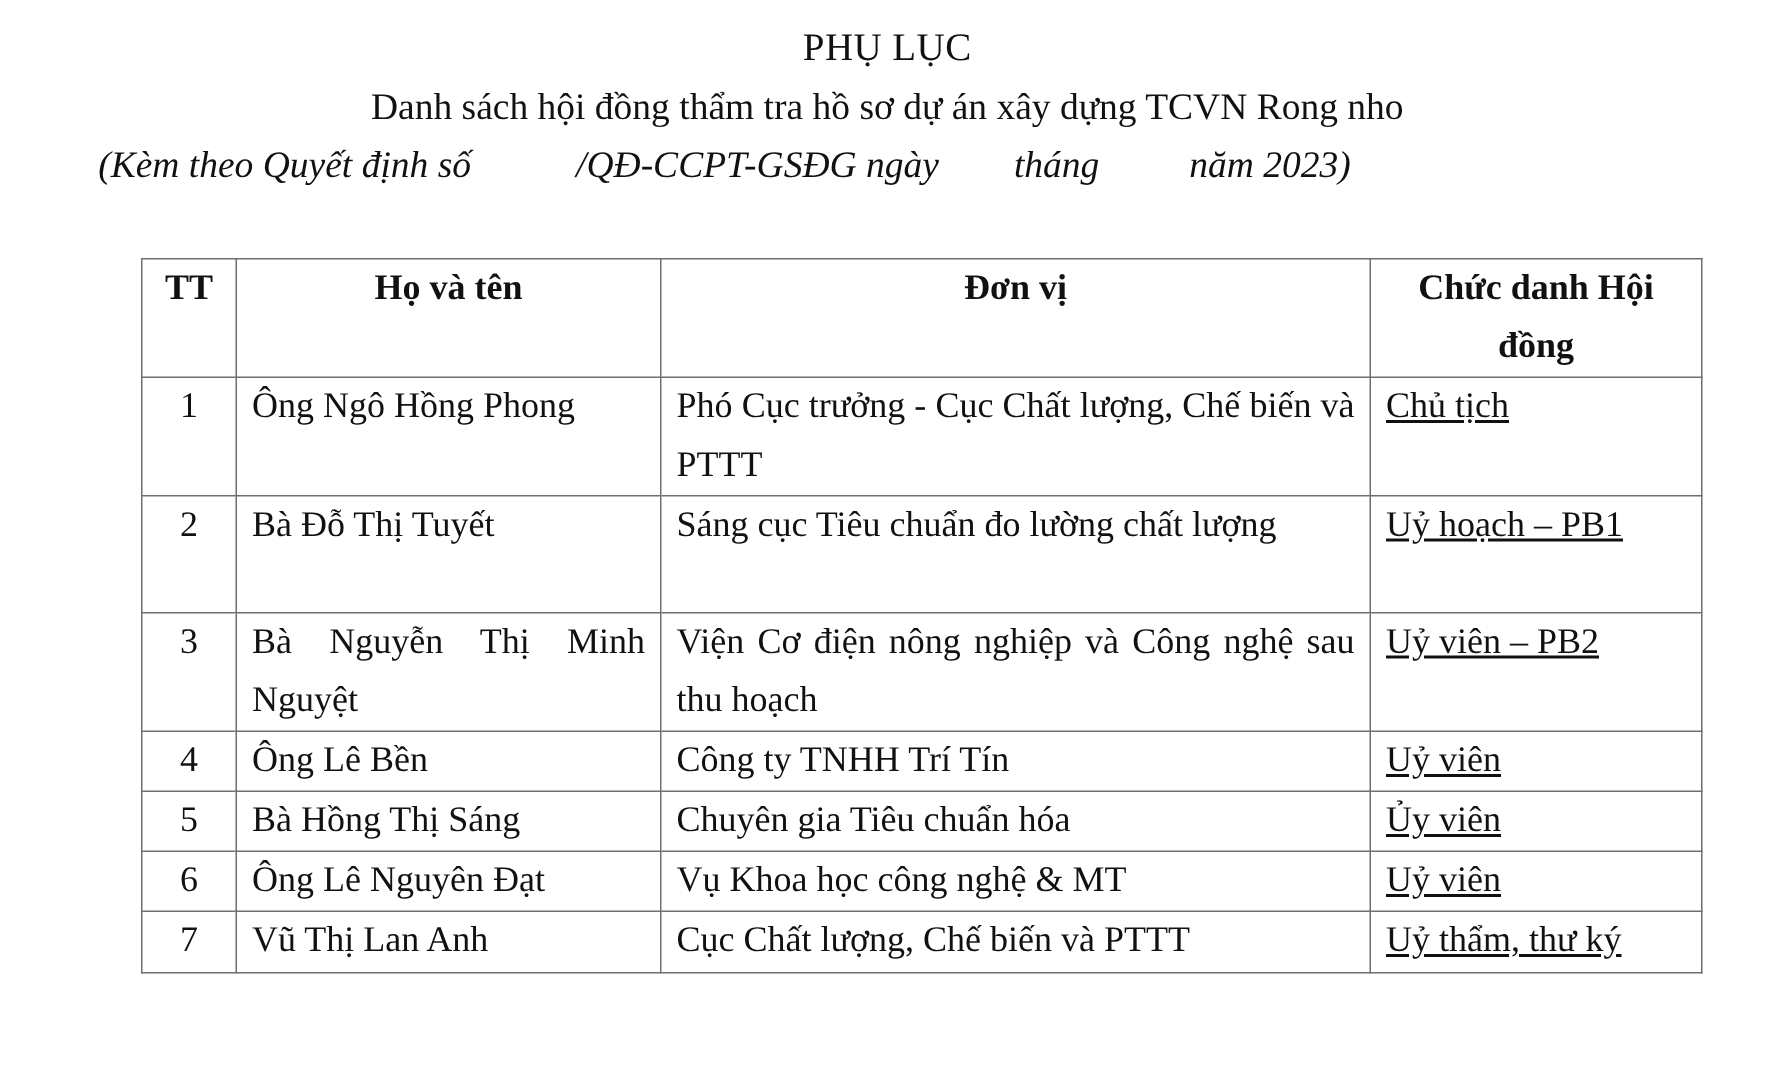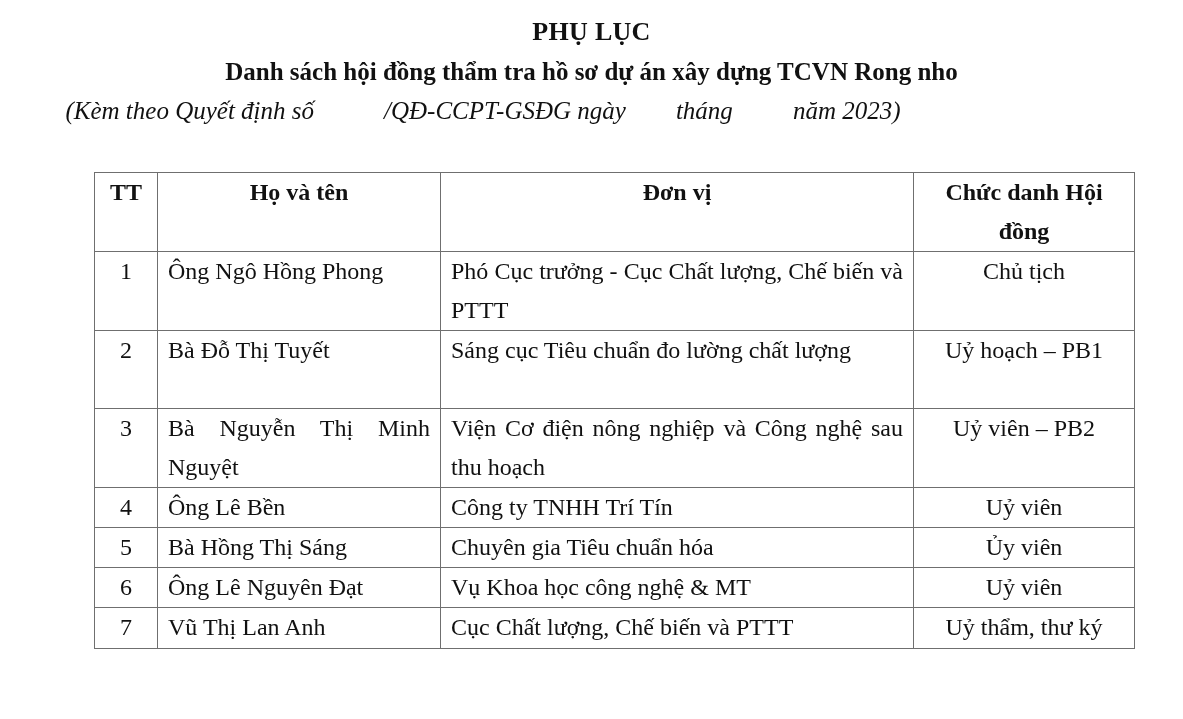--- a/index.html
+++ b/index.html
@@ -18,27 +18,27 @@
     .title {
       position: absolute;
       left: 0;
       width: 1183px;
       text-align: center;
       white-space: nowrap;
     }
     .t1 {
       top: 17px;
       font-size: 26px;
-      font-weight: bold;
+      font-weight: normal;
       letter-spacing: 0.3px;
     }
     .t2 {
       top: 58px;
       font-size: 25px;
-      font-weight: bold;
+      font-weight: normal;
     }
     .t3 {
       top: 97px;
       font-size: 25px;
       font-style: italic;
       left: 0;
       width: 966px;
     }
     .t3 span { display: inline-block; }
     .t3 .gap1 { width: 70px; }
@@ -68,21 +68,21 @@
       padding-top: 0;
     }
     col.c-tt { width: 63px; }
     col.c-name { width: 283px; }
     col.c-unit { width: 473px; }
     col.c-role { width: 221px; }
 
     td.tt { text-align: center; padding: 0 4px; }
     td.name { text-align: justify; }
     td.unit { text-align: justify; text-align-last: left; margin-top: 12px; }
-    td.role { text-align: center; padding: 0 4px; }
+    td.role { text-align: left; padding: 0 4px; text-decoration: underline; }
 
     tr.head-row th { height: 77px; }
     tr.row-2line td { height: 77px; }
     tr.row-1line td { height: 38px; }
     tr.row-last td { height: 40px; }
   </style>
 </head>
 <body>
 
 <div class="title t1">PHỤ LỤC</div>

